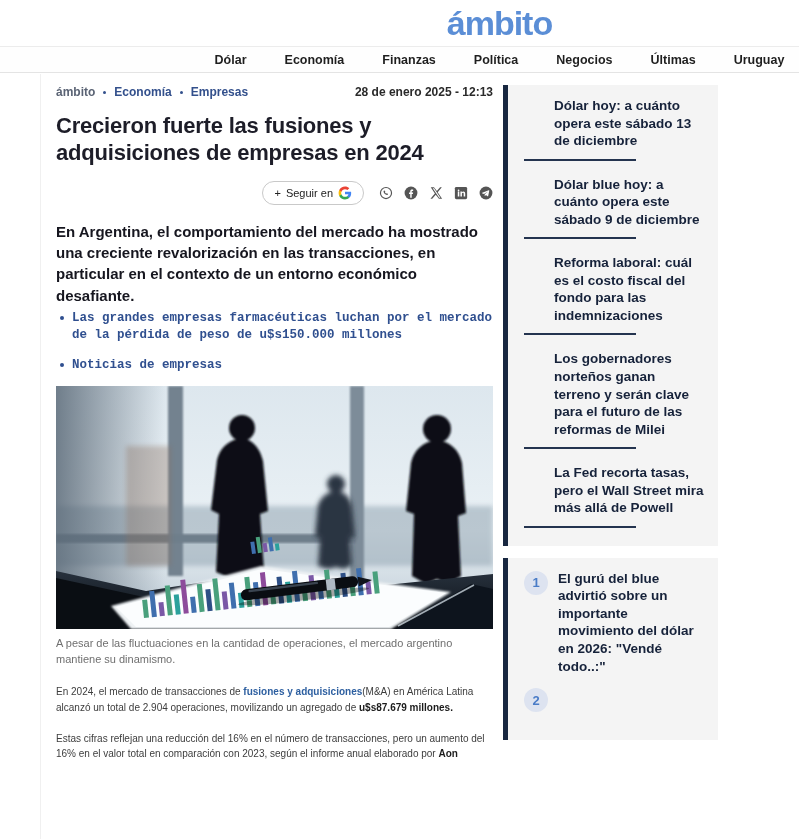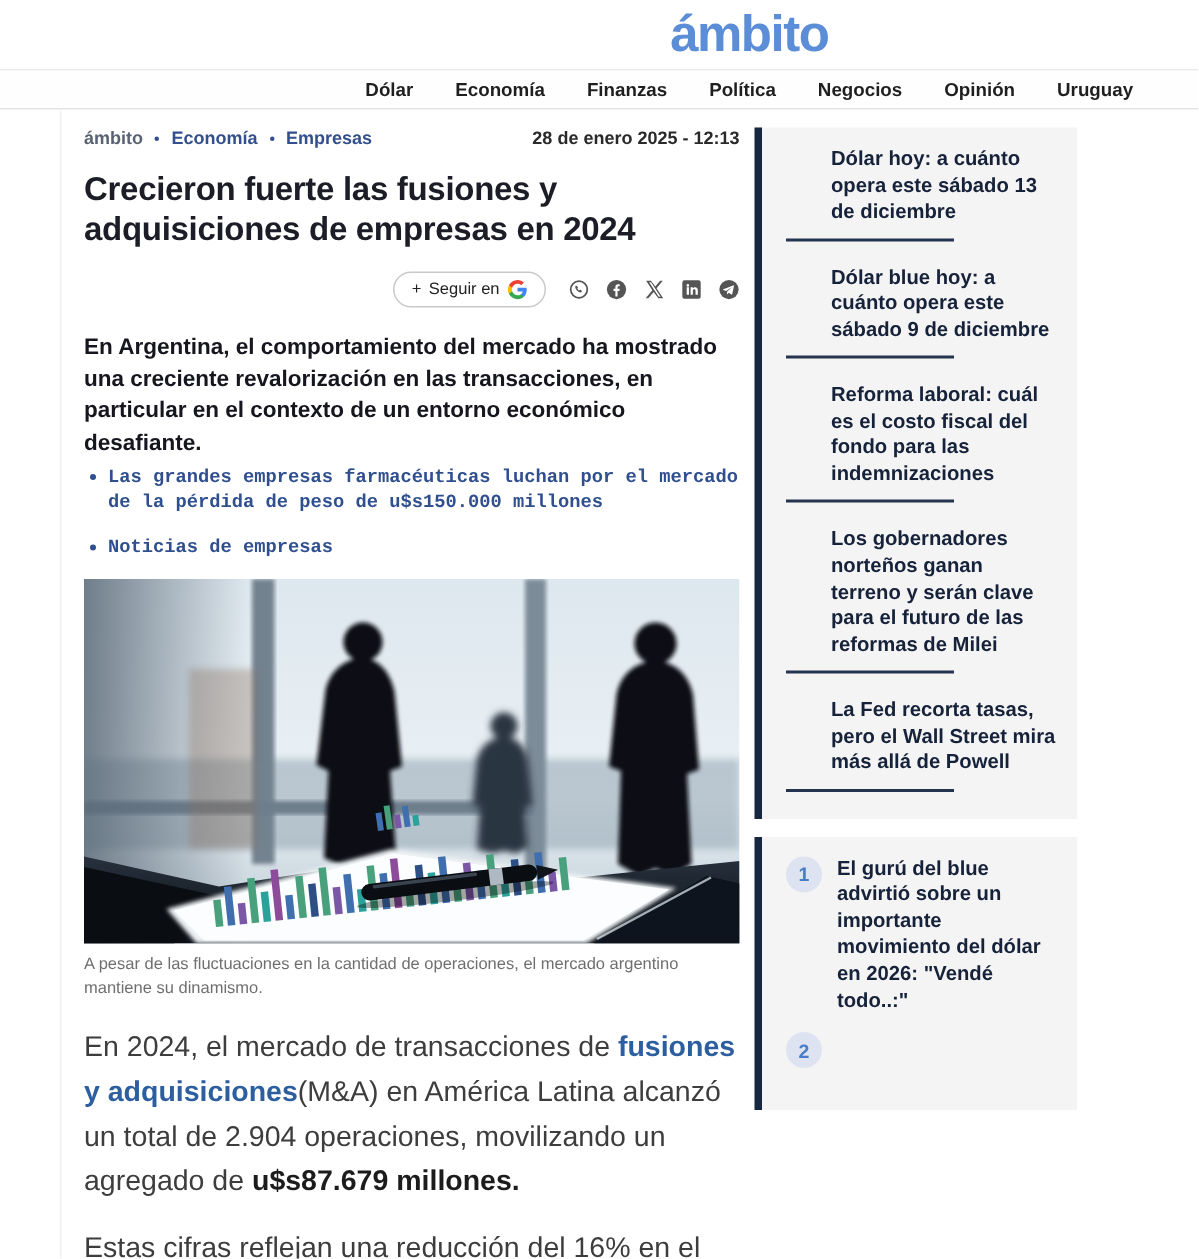--- a/index.html
+++ b/index.html
@@ -2,21 +2,21 @@
 <html><head>
 <meta charset="utf-8">
 <style>
   * { margin:0; padding:0; box-sizing:border-box; }
   html,body { width:799px; height:839px; background:#fff; overflow:hidden;
               font-family:"Liberation Sans", sans-serif; }
   
   .logo-row { height:46px; display:flex; align-items:center; justify-content:center; }
   .logo { font-size:34px; font-weight:bold; color:#5b8ed6; letter-spacing:-1px; margin-left:200px; }
   .nav-row { height:27px; border-top:1px solid #ececec; border-bottom:1px solid #e4e4e4;
-             display:flex; align-items:center; justify-content:center; gap:28px;
+             display:flex; align-items:center; justify-content:center; gap:38px;
              padding-left:200px; background:#fefefe; }
   .nav-item { font-size:12.5px; font-weight:bold; color:#1f1f1f; cursor:pointer; white-space:nowrap; }
   
   .content { display:flex; padding-left:56px; padding-top:12px; gap:10px; }
   .main { width:437px; flex:none; }
   .sidebar { width:215px; flex:none; margin-top:0; }
   .left-rail { position:absolute; left:40px; top:74px; bottom:0; width:1px; background:#f0f0f0; }
   
   .crumb-row { display:flex; align-items:center; font-size:12px; margin-bottom:14px; }
   .crumb { color:#33508c; font-weight:bold; cursor:pointer; }
@@ -28,21 +28,21 @@
   .social-row { display:flex; justify-content:flex-end; align-items:center; gap:11px; margin-bottom:16px; }
   .follow-pill { display:flex; align-items:center; gap:5px; border:1px solid #c9c9c9; border-radius:14px;
                  padding:4px 11px; font-size:11px; color:#222; cursor:pointer; background:#fff; margin-right:4px; }
   .sicon { width:14px; height:14px; display:block; cursor:pointer; }
   .lead { font-size:15px; font-weight:bold; color:#16161f; line-height:1.42; margin-bottom:4px; }
   .rel-item { display:flex; font-size:12.5px; color:#2f4f8f; font-weight:bold; line-height:1.35;
               margin-bottom:13px; cursor:pointer;font-family:Liberation Mono, monospace; }
   .rel-item .dot { width:4px; height:4px; border-radius:50%; background:#2f4f8f; margin:6px 8px 0 4px; flex:none; }
   .photo { width:437px; height:243px; display:block; margin-top:4px; }
   .caption { font-size:11px; color:#6f6f6f; line-height:1.45; margin-top:7px; margin-bottom:16px; }
-  .para { font-size:19px; color:#3d3d3d; line-height:1.56; margin-bottom:15px; }
+  .para { font-size:10px; color:#3d3d3d; line-height:1.56; margin-bottom:15px; }
   .para a.inlink { color:#2d5fa0; font-weight:bold; text-decoration:none; cursor:pointer; }
   .para b.dark { color:#1c1c1c; }
   
   .panel { background:#f4f4f4; border-left:5px solid #182740; padding:12px 14px 16px 16px; }
   .panel + .panel { margin-top:12px; }
   .panel-title { font-size:19px; font-weight:bold; color:#3a5c92; letter-spacing:-0.3px; margin-bottom:13px; }
   .news-item { font-size:13.5px; font-weight:bold; color:#16223a; line-height:1.3; cursor:pointer;margin-left:30px; }
   .news-rule { width:112px; height:2px; background:#24344f; margin:9px 0 15px 0; }
   .mr-item { display:flex; gap:10px; margin-bottom:12px; cursor:pointer; }
   .mr-num { width:24px; height:24px; border-radius:50%; background:#dde3f0; color:#4a7cc7;
@@ -56,21 +56,21 @@
 
 <div class="logo-row">
   <div class="logo">ámbito</div>
 </div>
 <div class="nav-row">
   <div class="nav-item">Dólar</div>
   <div class="nav-item">Economía</div>
   <div class="nav-item">Finanzas</div>
   <div class="nav-item">Política</div>
   <div class="nav-item">Negocios</div>
-  <div class="nav-item">Opinión</div>
+  <div class="nav-item">Últimas</div>
   <div class="nav-item">Uruguay</div>
 </div>
 
 <div class="content">
 
   <div class="main">
 
     <div class="crumb-row">
       <span class="crumb first">ámbito</span>
       <span class="cdot"></span>

